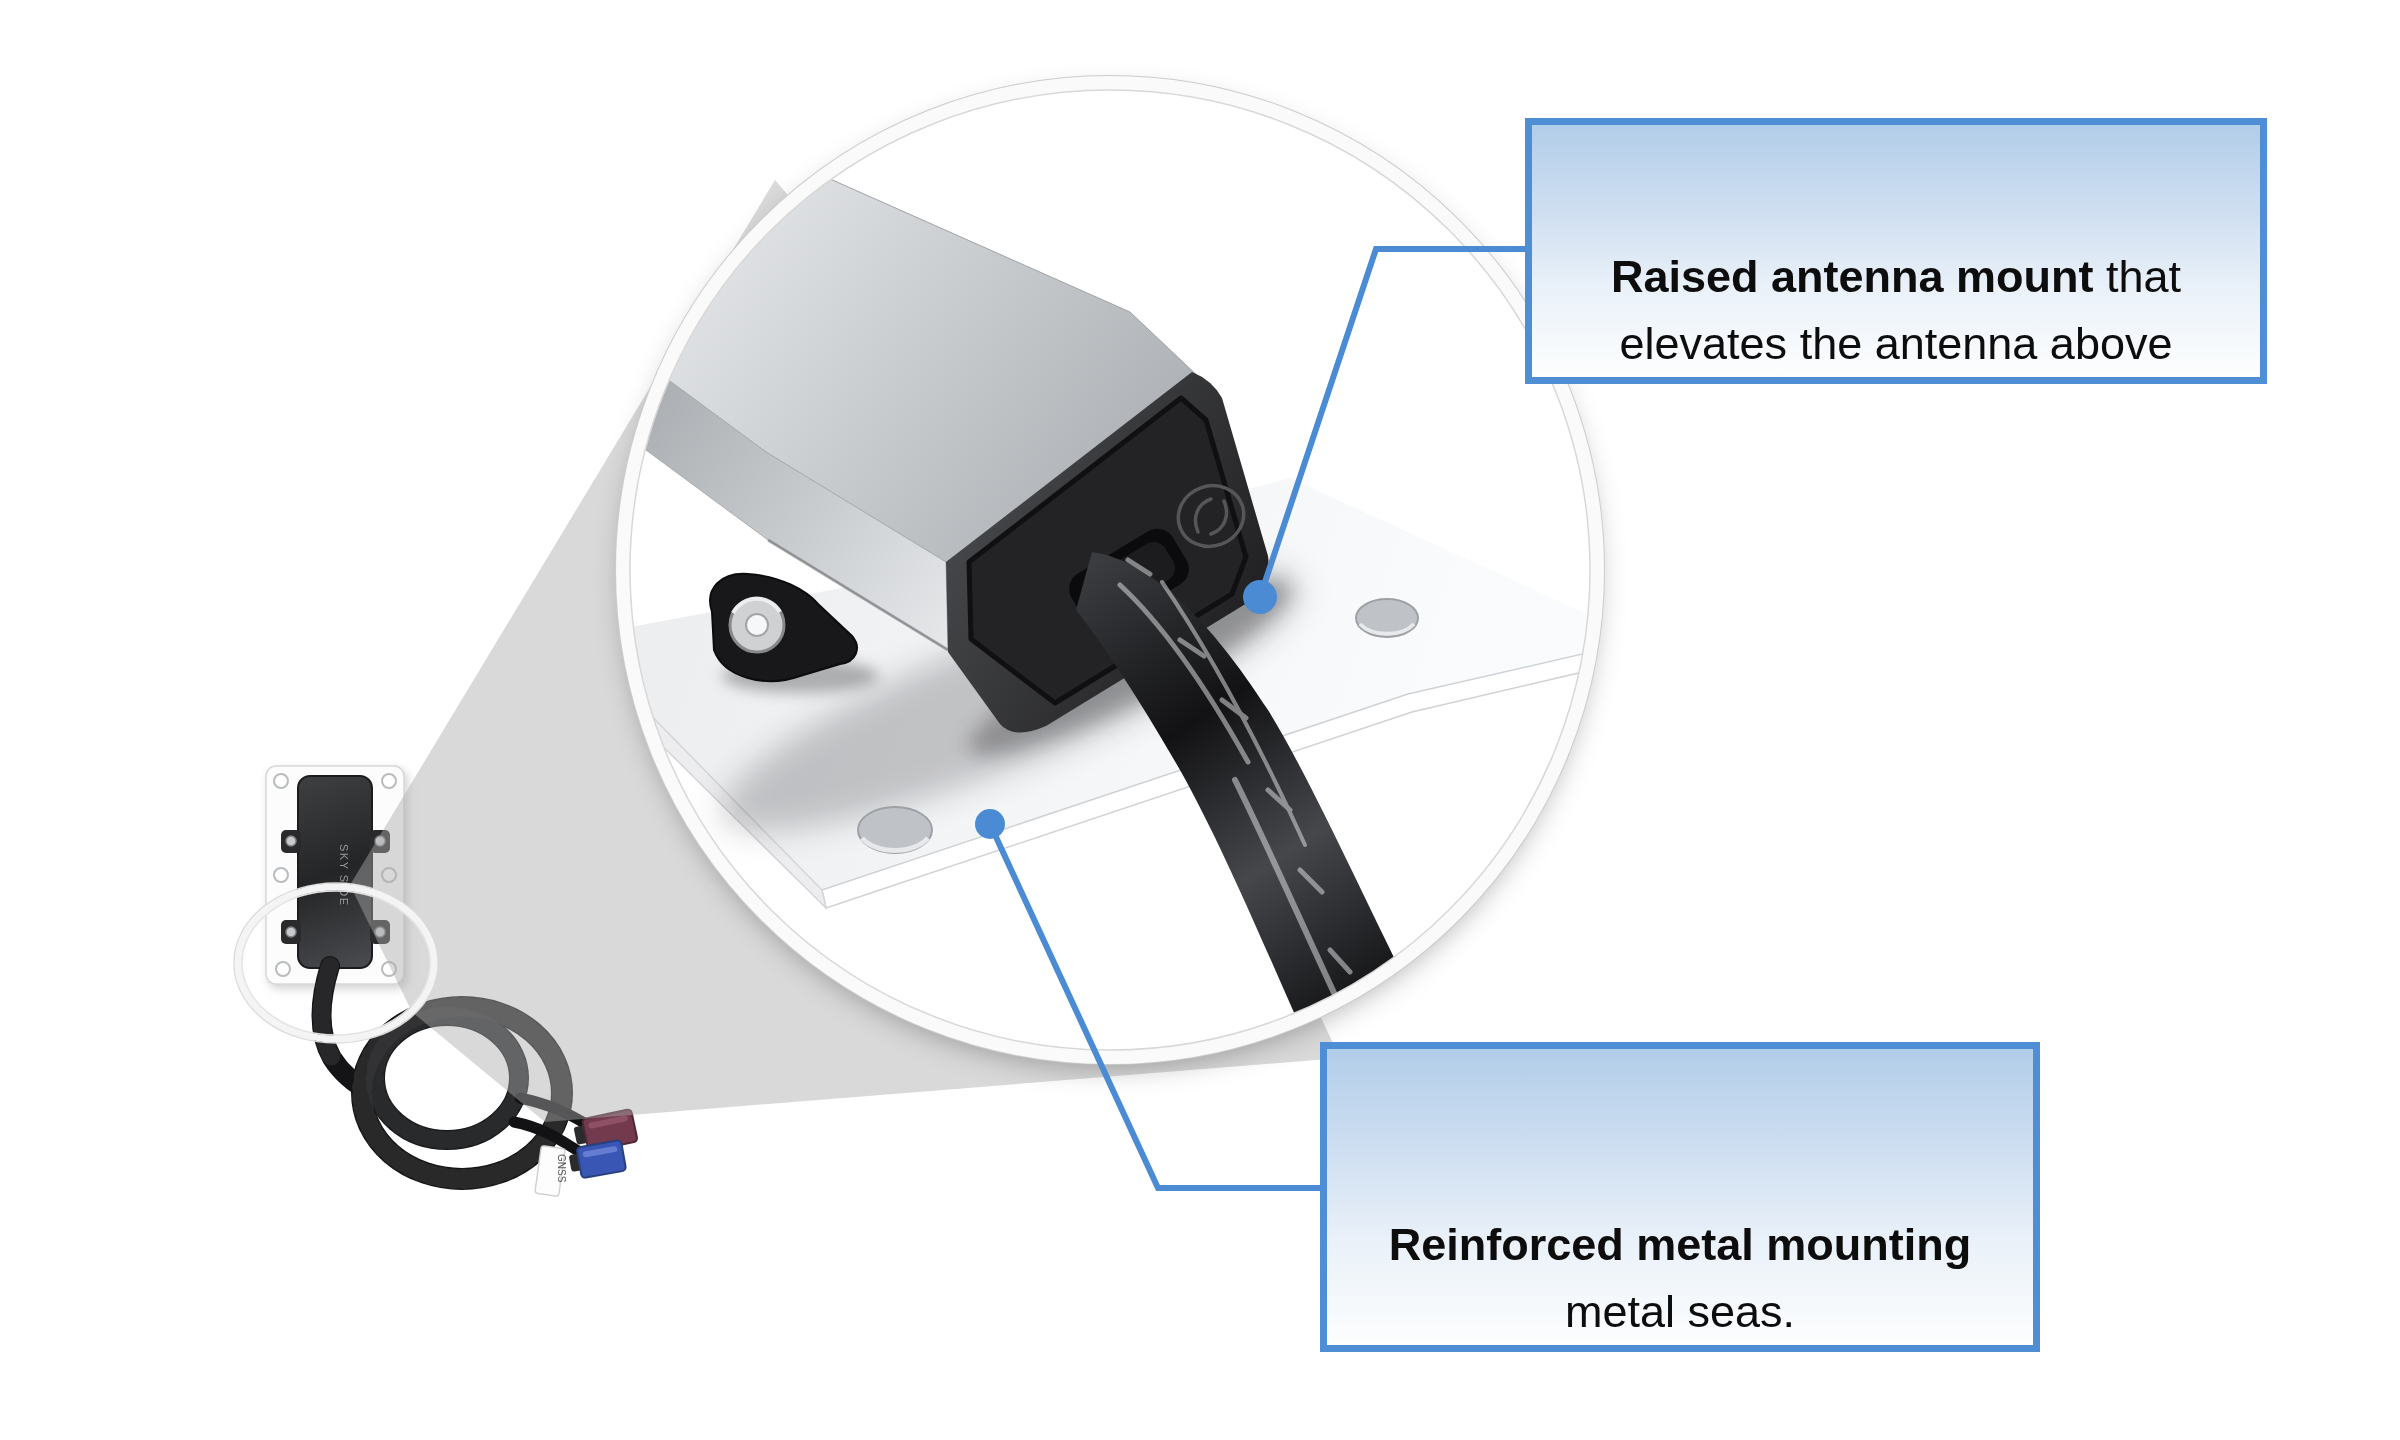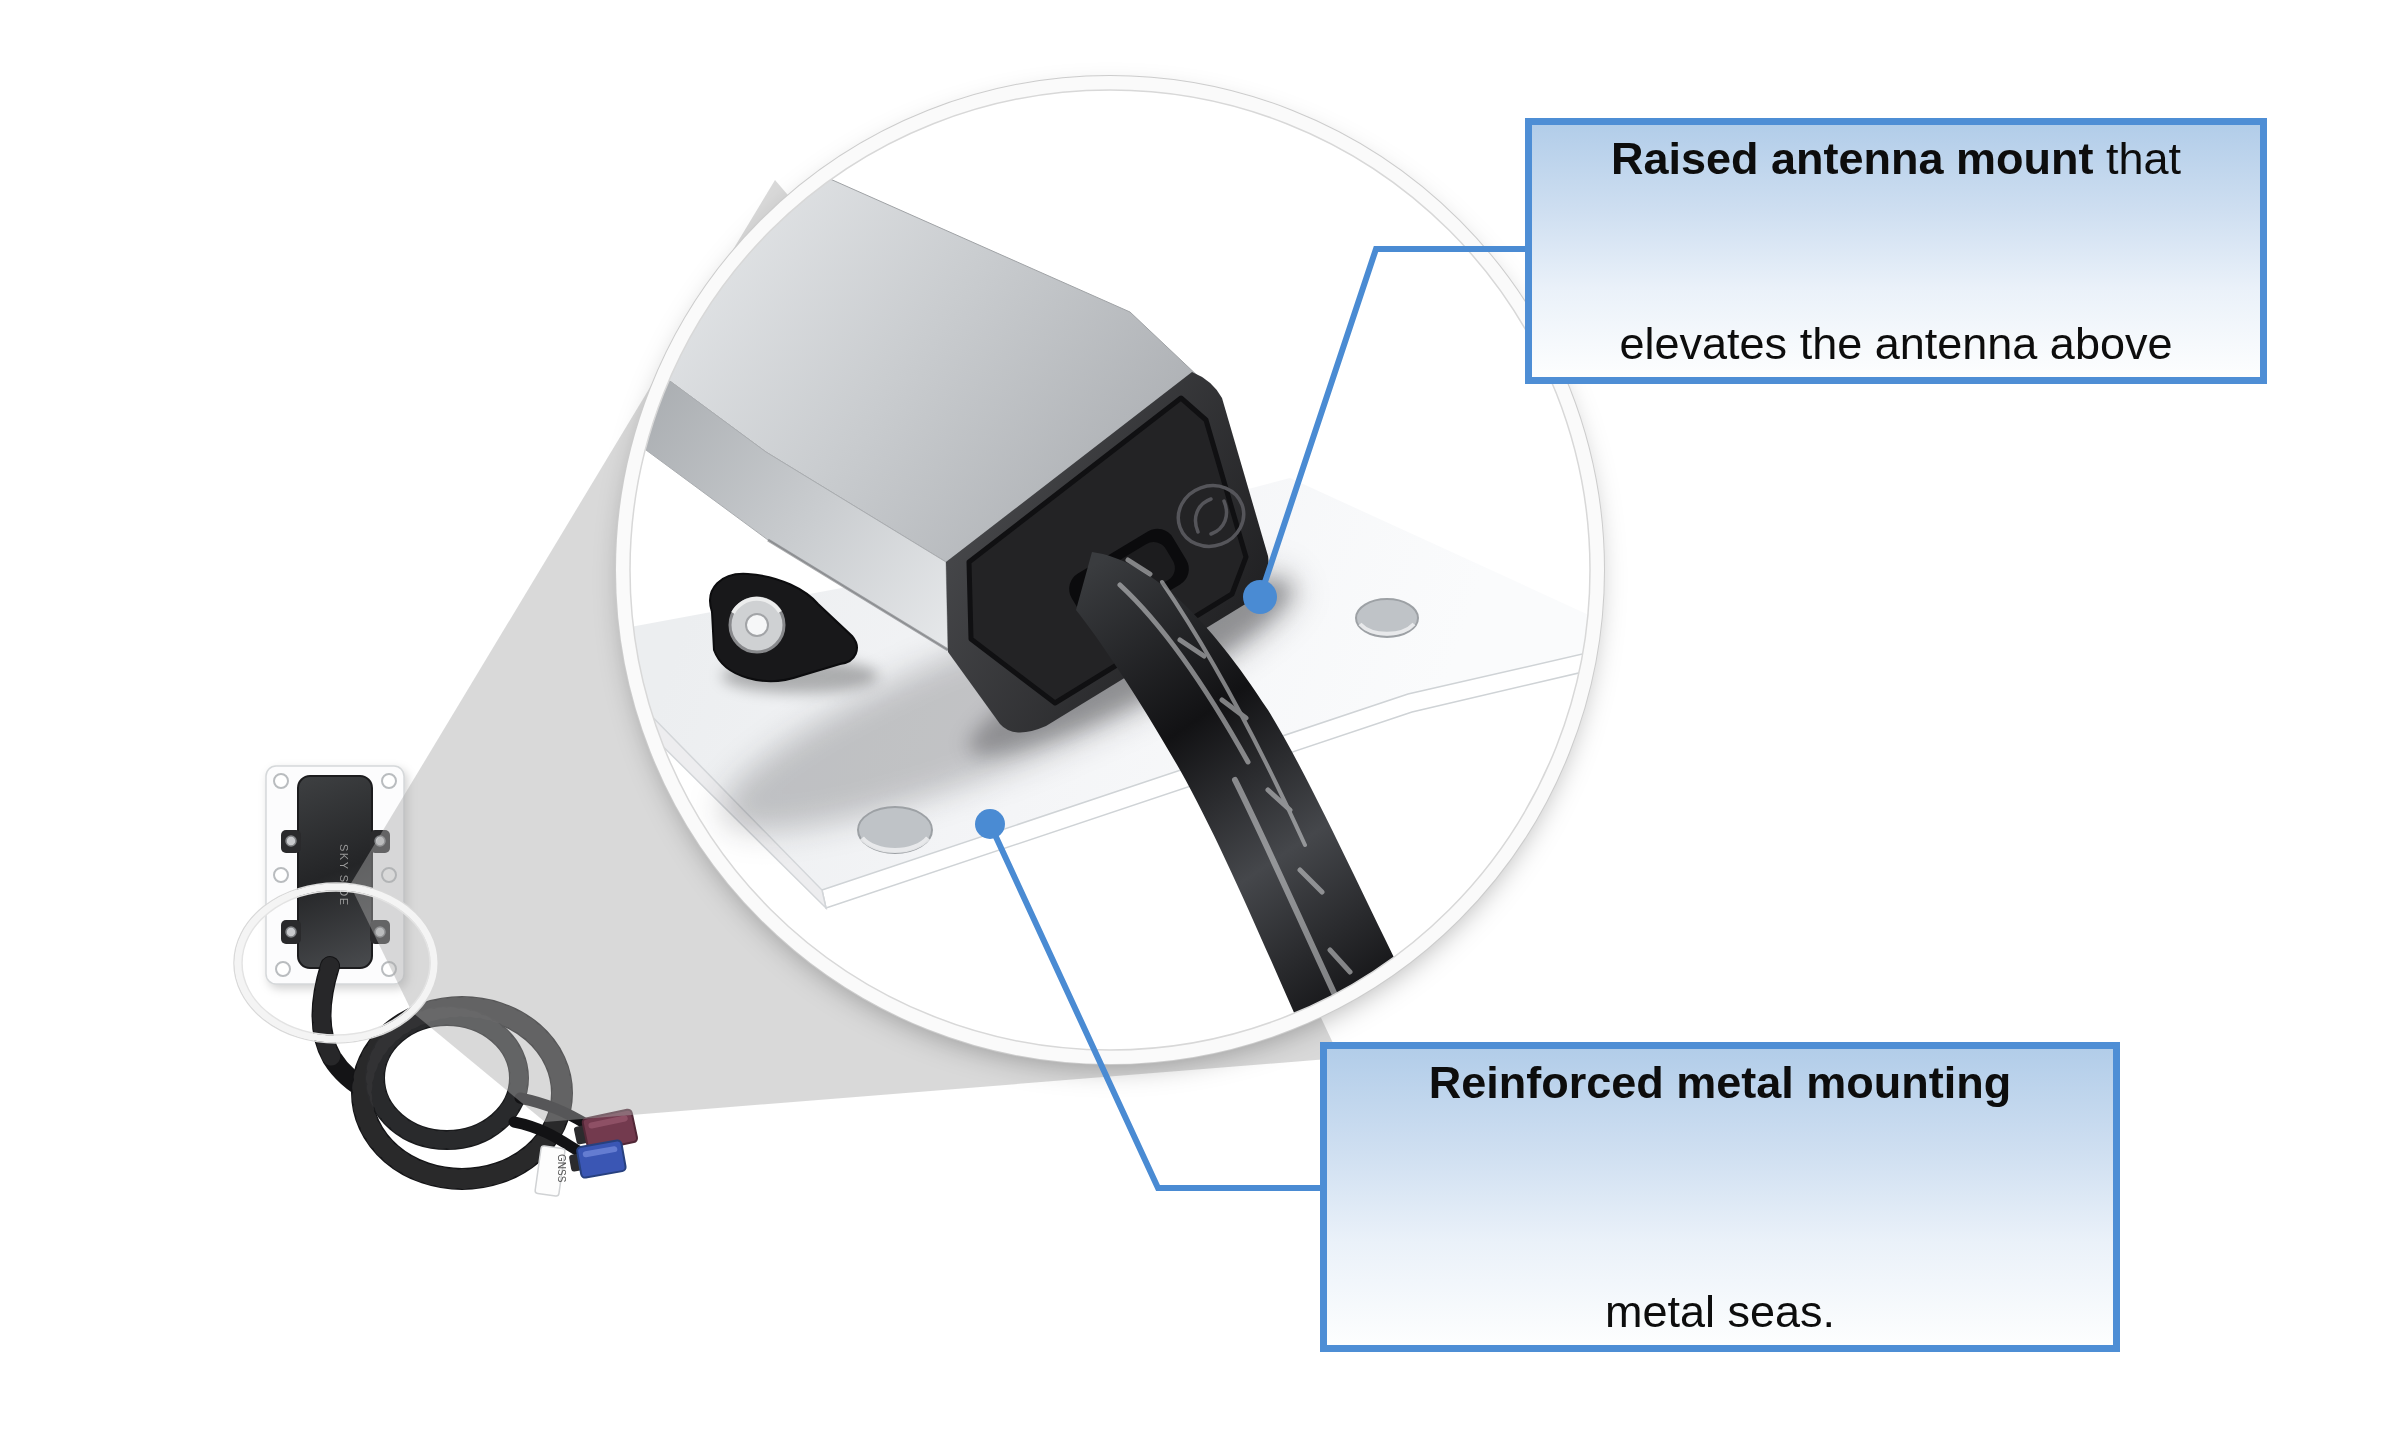--- a/index.html
+++ b/index.html
@@ -5,27 +5,27 @@
   html,body { margin:0; padding:0; background:#ffffff; }
   .stage {
     position:relative; width:2400px; height:1440px; background:#ffffff;
     overflow:hidden; font-family:"Liberation Sans", sans-serif;
   }
   .stage svg { position:absolute; left:0; top:0; }
   .callout {
     position:absolute; box-sizing:border-box;
     border:7px solid #4e8ed5;
     background:linear-gradient(180deg,#b2cde9 0%,#cfdff1 35%,#eaf1f9 65%,#fdfefe 100%);
-    display:flex; flex-direction:column; justify-content:space-between;
+    display:flex; flex-direction:column; justify-content:flex-end;
     text-align:center; color:#0d0d0d; font-size:45px; line-height:67px;
   }
   .callout-line { white-space:nowrap; }
   .b { font-weight:700; }
   #callout-top    { left:1525px; top:118px;  width:742px; height:266px; }
-  #callout-bottom { left:1320px; top:1042px; width:800px; height:310px; }
+  #callout-bottom { left:1320px; top:1042px; width:720px; height:310px; }
 </style>
 </head>
 <body>
 
 <div class="stage">
 
 <svg width="2400" height="1440" viewBox="0 0 2400 1440">
   <defs>
     <clipPath id="lensClip">
           <circle cx="1110" cy="570" r="481"></circle>

